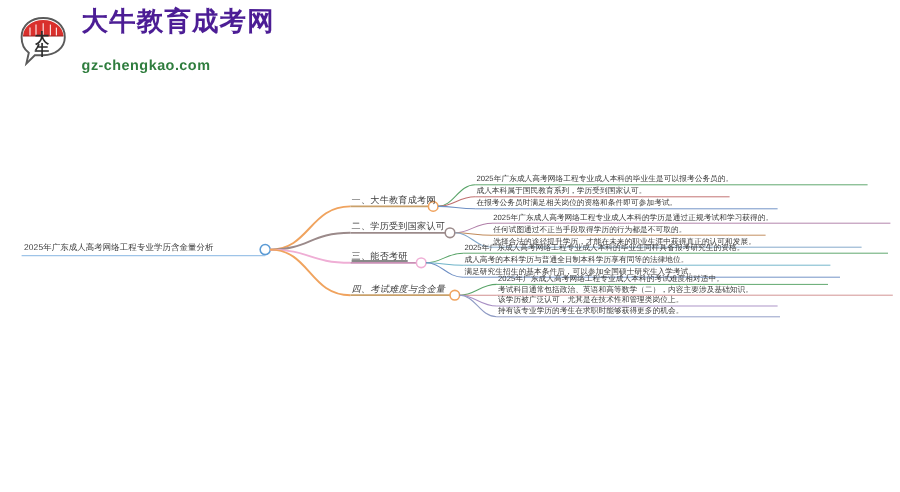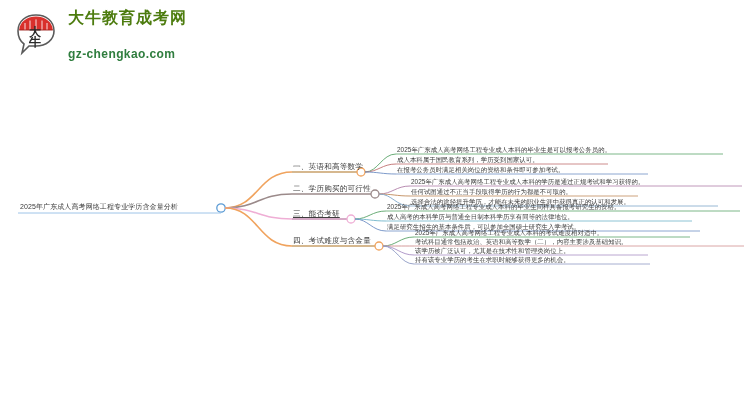--- a/index.html
+++ b/index.html
@@ -8,21 +8,21 @@
     font-family:"Liberation Sans","DejaVu Sans",sans-serif;
     overflow:hidden;position:relative;
   }
   #stage{position:relative;width:750px;height:410px;overflow:hidden;}
 
   
   .logo-wrap{position:absolute;left:12px;top:6px;display:flex;align-items:center;}
   .logo-mark{position:relative;width:48px;height:48px;margin-right:8px;}
   .logo-text-block{display:flex;flex-direction:column;justify-content:center;}
   .logo-title{
-    font-size:16px;font-weight:bold;color:#4d7c0f;letter-spacing:1px;
+    font-size:22px;font-weight:bold;color:#4c1d95;letter-spacing:1px;
     line-height:23px;white-space:nowrap;
   }
   .logo-sub{
     font-size:12px;font-weight:bold;color:#2f7d3e;letter-spacing:.4px;
     line-height:14px;white-space:nowrap;margin-top:18px;
   }
 
   
   #map{position:absolute;left:0;top:0;width:750px;height:410px;}
 
@@ -115,24 +115,24 @@
     <line x1="414" y1="237" x2="690" y2="237" stroke="#5aa469" stroke-width="0.8"></line>
     <line x1="414" y1="246" x2="744" y2="246" stroke="#d08f8f" stroke-width="0.8"></line>
     <line x1="414" y1="255" x2="648" y2="255" stroke="#a88fc4" stroke-width="0.8"></line>
     <line x1="414" y1="264" x2="650" y2="264" stroke="#8f9bc4" stroke-width="0.8"></line>
 
     <line x1="18" y1="213" x2="221" y2="213" stroke="#9ec4e8" stroke-width="1"></line>
   </svg>
 
   <div class="node-text root-text" style="left:20px;top:203px;">2025年广东成人高考网络工程专业学历含金量分析</div>
 
-  <div class="node-text branch-text" style="left:293px;top:163px;">一、英语和高等数学</div>
-  <div class="node-text branch-text" style="left:293px;top:185px;">二、学历购买的可行性</div>
+  <div class="node-text branch-text" style="left:293px;top:163px;">一、大牛教育成考网</div>
+  <div class="node-text branch-text" style="left:293px;top:185px;">二、学历受到国家认可</div>
   <div class="node-text branch-text" style="left:293px;top:210px;text-decoration:underline;">三、能否考研</div>
-  <div class="node-text branch-text" style="left:293px;top:237px;">四、考试难度与含金量</div>
+  <div class="node-text branch-text" style="left:293px;top:237px;font-style:italic;">四、考试难度与含金量</div>
 
   <div class="node-text leaf-text" style="left:397px;top:146px;">2025年广东成人高考网络工程专业成人本科的毕业生是可以报考公务员的。</div>
   <div class="node-text leaf-text" style="left:397px;top:156px;">成人本科属于国民教育系列，学历受到国家认可。</div>
   <div class="node-text leaf-text" style="left:397px;top:166px;">在报考公务员时满足相关岗位的资格和条件即可参加考试。</div>
 
   <div class="node-text leaf-text" style="left:411px;top:178px;">2025年广东成人高考网络工程专业成人本科的学历是通过正规考试和学习获得的。</div>
   <div class="node-text leaf-text" style="left:411px;top:188px;">任何试图通过不正当手段取得学历的行为都是不可取的。</div>
   <div class="node-text leaf-text" style="left:411px;top:198px;">选择合法的途径提升学历，才能在未来的职业生涯中获得真正的认可和发展。</div>
 
   <div class="node-text leaf-text" style="left:387px;top:203px;">2025年广东成人高考网络工程专业成人本科的毕业生同样具备报考研究生的资格。</div>

